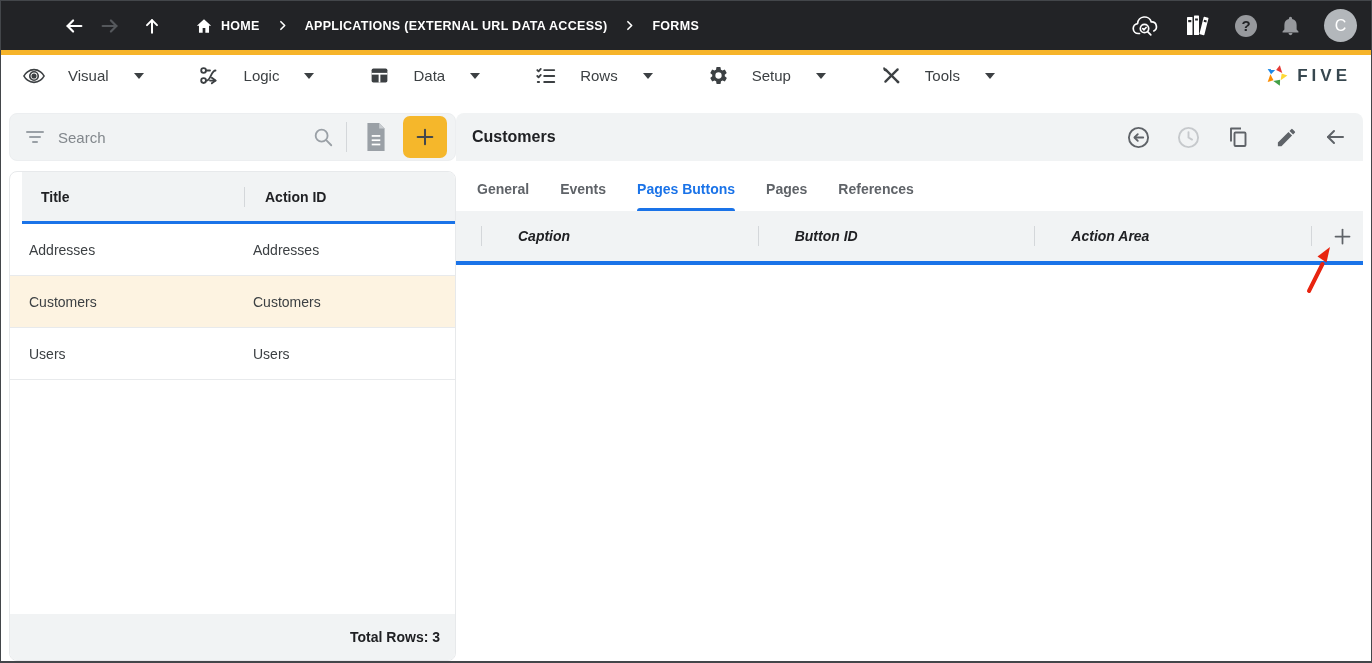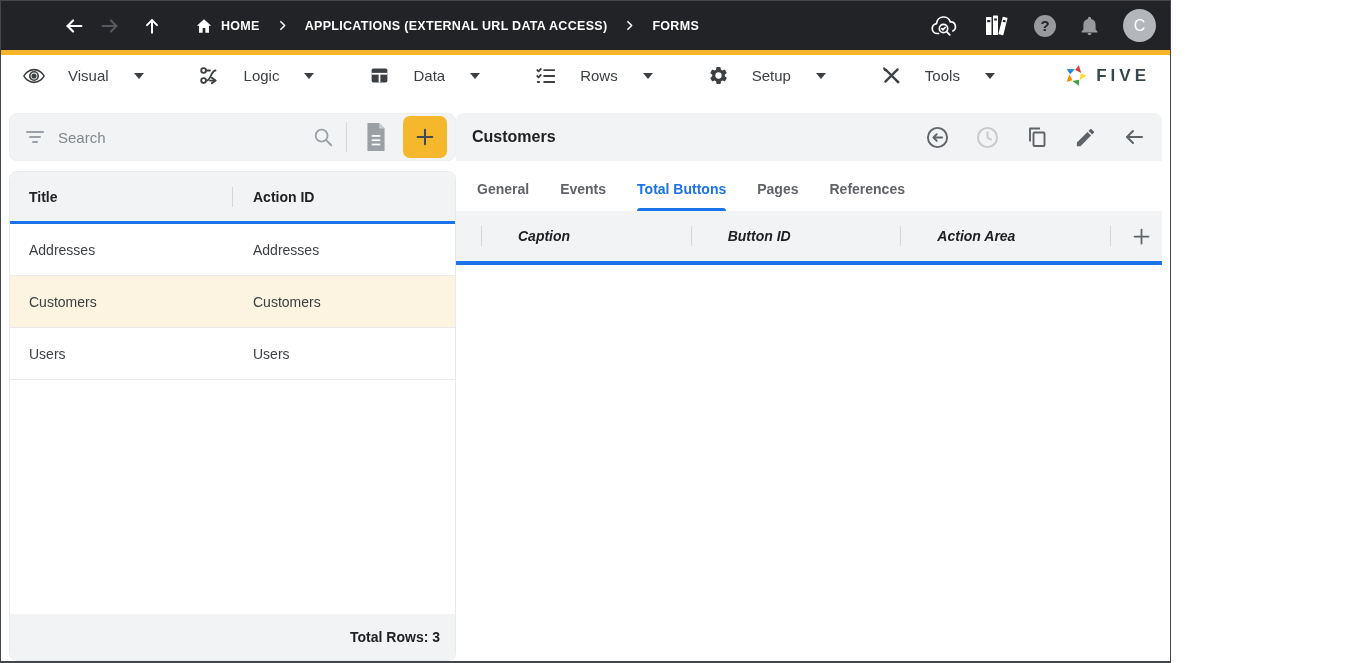--- a/index.html
+++ b/index.html
@@ -1,17 +1,17 @@
 <!DOCTYPE html>
 <html><head>
 <meta charset="utf-8">
 <style>
   * { box-sizing: border-box; margin: 0; padding: 0; }
   body { font-family: "Liberation Sans", sans-serif; background:#fff; }
-  .app { position:relative; width:1171px; height:663px; border:1px solid #43464a; border-bottom-width:2px; background:#fff; overflow:hidden; }
+  .app { position:relative; width:1372px; height:663px; border:1px solid #43464a; border-bottom-width:2px; background:#fff; overflow:hidden; }
 
   
   .topbar { height:49px; background:#222326; display:flex; align-items:center; padding:0 14px 0 12px; }
   .tb-btn { display:flex; align-items:center; justify-content:center; cursor:pointer; }
   .hamburger { width:26px; margin:0 16px 0 8px; display:flex; flex-direction:column; gap:4px; }
   .hamburger span { display:block; height:3px; background:#8d9196; border-radius:1px; }
   .nav-arrow { width:22px; height:22px; margin-right:14px; }
   .crumb { color:#fff; font-size:12.5px; font-weight:700; letter-spacing:.3px; cursor:pointer; white-space:nowrap; }
   .crumb-home { display:flex; align-items:center; gap:8px; margin-left:6px; }
   .crumb-chev { margin:0 16px; display:flex; align-items:center; }
@@ -33,21 +33,21 @@
   
   .left-panel { width:447px; display:flex; flex-direction:column; }
   .searchbar { margin-top:17px; height:48px; background:#f1f3f4; border:1px solid #eceef0; border-radius:8px; display:flex; align-items:center; padding:0 8px 0 16px; }
   .searchbar input { flex:1; border:none; outline:none; background:transparent; font-family:"Liberation Sans",sans-serif; font-size:15px; color:#3c4043; margin-left:14px; min-width:0; }
   .searchbar input::placeholder { color:#82878c; }
   .sb-divider { width:1px; height:30px; background:#d4d7da; margin:0 10px 0 12px; }
   .doc-btn { width:38px; height:38px; display:flex; align-items:center; justify-content:center; border-radius:6px; cursor:pointer; }
   .add-btn { width:44px; height:42px; background:#f5b72b; border-radius:7px; margin-left:8px; display:flex; align-items:center; justify-content:center; cursor:pointer; }
 
   .left-table { margin-top:10px; flex:1; display:flex; flex-direction:column; border:1px solid #e7e9eb; border-radius:8px; overflow:hidden; background:#fff; }
-  .lt-header { height:52px; background:#f1f3f4; display:flex; align-items:center; border-bottom:3px solid #1a73e8; flex:0 0 auto; }
+  .lt-header { height:52px; background:#f1f3f4; display:flex; align-items:center; border-bottom:3px solid #1a73e8; flex:0 0 auto;margin-left:12px; }
   .lt-col1 { width:222px; padding-left:19px; }
   .lt-col2 { flex:1; padding-left:20px; }
   .lt-header .hdr-label { font-size:14px; font-weight:700; color:#202124; }
   .col-div { width:1px; height:20px; background:#d4d7da; }
   .lt-row { height:52px; display:flex; align-items:center; border-bottom:1px solid #e8eaec; font-size:14px; color:#3c4043; cursor:pointer; flex:0 0 auto; }
   .lt-row.selected { background:#fdf3e1; }
   .lt-spacer { flex:1; }
   .lt-footer { height:46px; background:#f1f3f4; display:flex; align-items:center; justify-content:flex-end; padding-right:15px; font-size:14px; font-weight:700; color:#202124; flex:0 0 auto; }
 
   
@@ -336,21 +336,21 @@
                 <path d="M20 12H5"></path>
                 <path d="M11 6l-6 6 6 6"></path>
               </svg>
           </span>
         </div>
       </div>
 
       <div class="rp-tabs">
         <span class="tab">General</span>
         <span class="tab">Events</span>
-        <span class="tab active">Total Buttons</span>
+        <span class="tab active">Pages Buttons</span>
         <span class="tab">Pages</span>
         <span class="tab">References</span>
       </div>
 
       <div class="rp-table-header">
         <div class="rp-cell">
           <span class="col-div"></span>
           <span class="hdr-label">Caption</span>
         </div>
         <div class="rp-cell">

